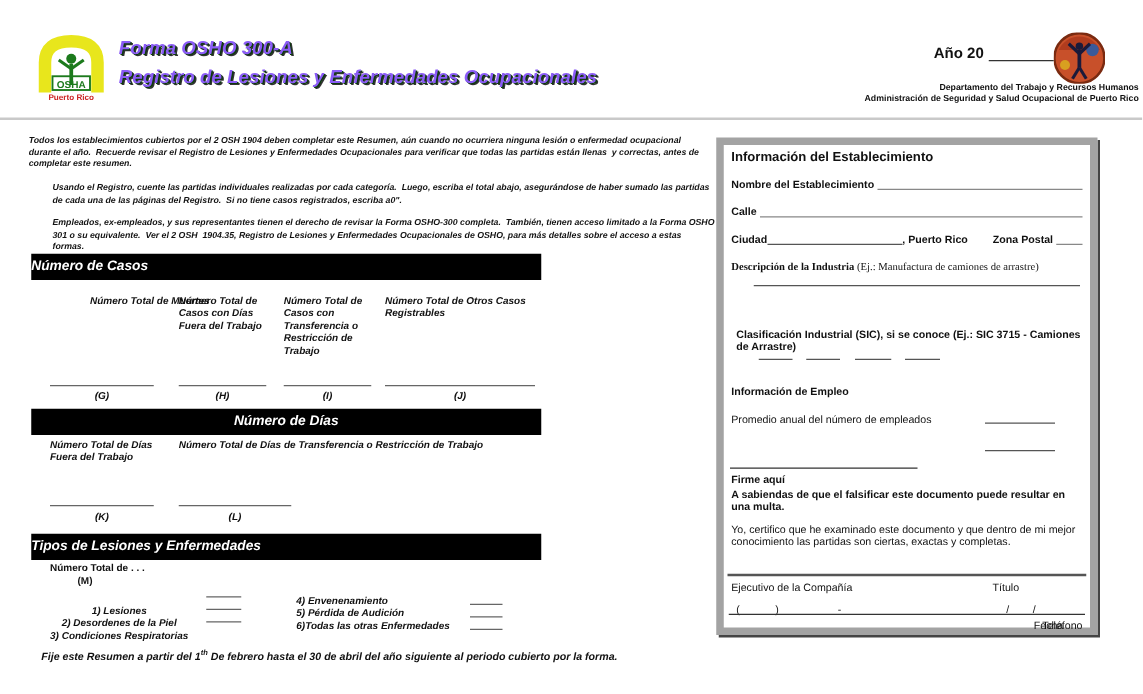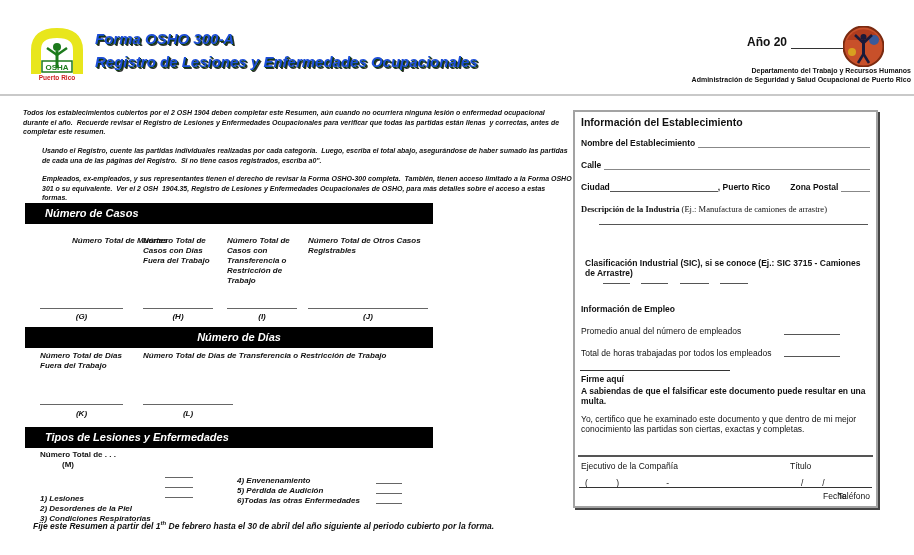--- a/index.html
+++ b/index.html
@@ -2,54 +2,54 @@
 <html><head>
 <meta charset="utf-8">
 <style>
   html,body{margin:0;padding:0;background:#fff;}
   .page{position:relative;width:914px;height:555px;background:#ffffff;overflow:hidden;
         font-family:"Liberation Sans", sans-serif;color:#111;}
 
   
   .logo{position:absolute;left:26px;top:28px;width:62px;height:54px;}
   .title{position:absolute;left:95px;top:27px;font-weight:bold;font-style:italic;
-         color:#1d4ed8;line-height:23px;
+         color:#8b5cf6;line-height:23px;
          text-shadow:1px 1px 0 #0c3b0c, 2px 2px 0 rgba(0,0,0,.8);}
   .title .t1{font-size:15px;}
   .title .t2{font-size:15px;}
   .year{position:absolute;left:747px;top:35px;font-size:12px;font-weight:bold;}
   .year .blank{width:52px;margin-left:4px;border-bottom:1.5px solid #333;}
   .seal{position:absolute;left:843px;top:26px;width:41px;height:41px;}
   .dept{position:absolute;right:3px;top:66px;text-align:right;font-size:7px;
         font-weight:bold;line-height:9px;}
   .hrule{position:absolute;left:0;top:94px;width:914px;height:2px;background:#c9c9c9;}
 
   
   .para{position:absolute;font-size:7px;font-weight:bold;font-style:italic;
         line-height:9.6px;white-space:pre-wrap;}
   .p1{left:23px;top:108px;width:549px;}
   .p2{left:42px;top:146px;width:530px;}
   .p3{left:42px;top:174px;width:530px;}
 
   .bar{position:absolute;left:25px;width:408px;height:21px;background:#000;color:#fff;
        font-size:11px;font-weight:bold;font-style:italic;line-height:21px;
-       padding-left:20px;box-sizing:border-box;}
+       padding-left:0;box-sizing:border-box;}
   .collabel{position:absolute;font-size:8px;font-weight:bold;font-style:italic;line-height:10px;}
   .uline{position:absolute;height:0;border-bottom:1px solid #666;}
   .letter{position:absolute;font-size:8px;font-weight:bold;font-style:italic;text-align:center;}
   .item{font-size:8px;font-weight:bold;font-style:italic;line-height:10px;}
   .itemcol{position:absolute;}
   .mnote{position:absolute;font-size:8px;font-weight:bold;}
   .footnote{position:absolute;left:33px;top:520px;font-size:8.5px;font-weight:bold;
             font-style:italic;}
   .footnote sup{font-size:6px;}
 
   
   .panel{position:absolute;left:573px;top:110px;width:305px;height:398px;
-         border:2px solid #a3a3a3;box-shadow:2px 2px 0 #444;box-sizing:border-box;
+         border:6px solid #a3a3a3;box-shadow:2px 2px 0 #444;box-sizing:border-box;
          background:#fff;font-size:8.5px;line-height:10px;}
   .prow{position:absolute;left:6px;right:6px;}
   .ptitle{font-size:10.5px;font-weight:bold;}
   .b{font-weight:bold;}
   .flexrow{display:flex;align-items:flex-end;}
   .fill{flex:1;border-bottom:1px solid #888;height:9px;margin-left:3px;}
   .blank{display:inline-block;border-bottom:1px solid #888;height:9px;vertical-align:bottom;}
   .pre{white-space:pre;}
   .sep{position:absolute;left:3px;right:3px;border-top:2px solid #555;}
   .thin{position:absolute;border-bottom:1.2px solid #555;height:0;}
@@ -130,21 +130,21 @@
   <div class="uline" style="left:143px;top:404px;width:90px;"></div>
 
   <div class="letter" style="left:40px;top:409px;width:83px;">(K)</div>
   <div class="letter" style="left:143px;top:409px;width:90px;">(L)</div>
 
   <div class="bar" style="top:427px;">Tipos de Lesiones y Enfermedades</div>
 
   <div class="mnote" style="left:40px;top:450px;">Número Total de . . .</div>
   <div class="mnote" style="left:62px;top:460px;">(M)</div>
 
-  <div class="itemcol" style="left:40px;top:494px;">
+  <div class="itemcol" style="left:40px;top:484px;text-align:center;">
     <div class="item">1) Lesiones</div>
     <div class="item">2) Desordenes de la Piel</div>
     <div class="item">3) Condiciones Respiratorias</div>
   </div>
   <div class="uline" style="left:165px;top:477px;width:28px;"></div>
   <div class="uline" style="left:165px;top:487px;width:28px;"></div>
   <div class="uline" style="left:165px;top:497px;width:28px;"></div>
 
   <div class="itemcol" style="left:237px;top:476px;">
     <div class="item">4) Envenenamiento</div>
@@ -192,21 +192,20 @@
       <span class="blank" style="width:29px;margin-right:9px;border-color:#555;"></span>
       <span class="blank" style="width:28px;border-color:#555;"></span>
     </div>
 
     <div class="prow b" style="top:192px;">Información de Empleo</div>
 
     <div class="prow" style="top:214px;">Promedio anual del número de  empleados</div>
     <div class="thin" style="left:579px;"></div>
     <div class="thin" style="left:209px;width:56px;top:222px;"></div>
 
-    <div class="prow" style="top:236px;">Total de horas trabajadas por todos los empleados</div>
     <div class="thin" style="left:209px;width:56px;top:244px;"></div>
 
     <div class="thin" style="left:5px;width:150px;top:258px;border-color:#333;"></div>
     <div class="prow b" style="top:262px;">Firme aquí</div>
     <div class="prow b" style="top:274px;">A sabiendas de que el falsificar este documento puede resultar en una multa.</div>
 
     <div class="prow" style="top:302px;">Yo, certifico que he examinado este documento y que dentro de mi mejor conocimiento las partidas son ciertas, exactas y completas.</div>
 
     <div class="sep" style="top:343px;"></div>
 

